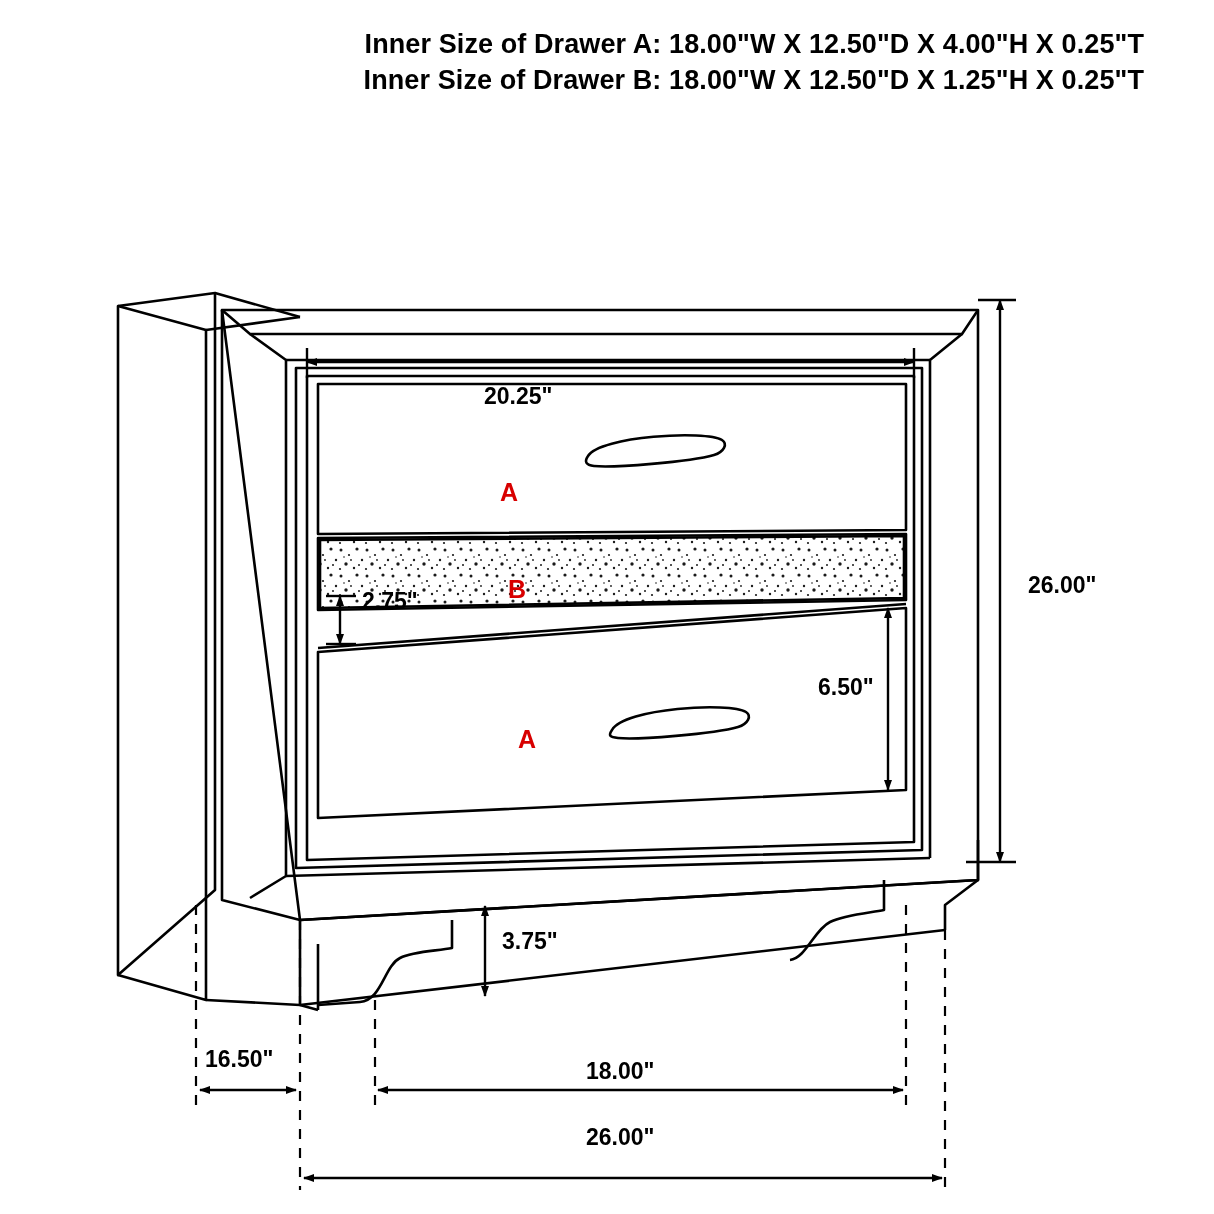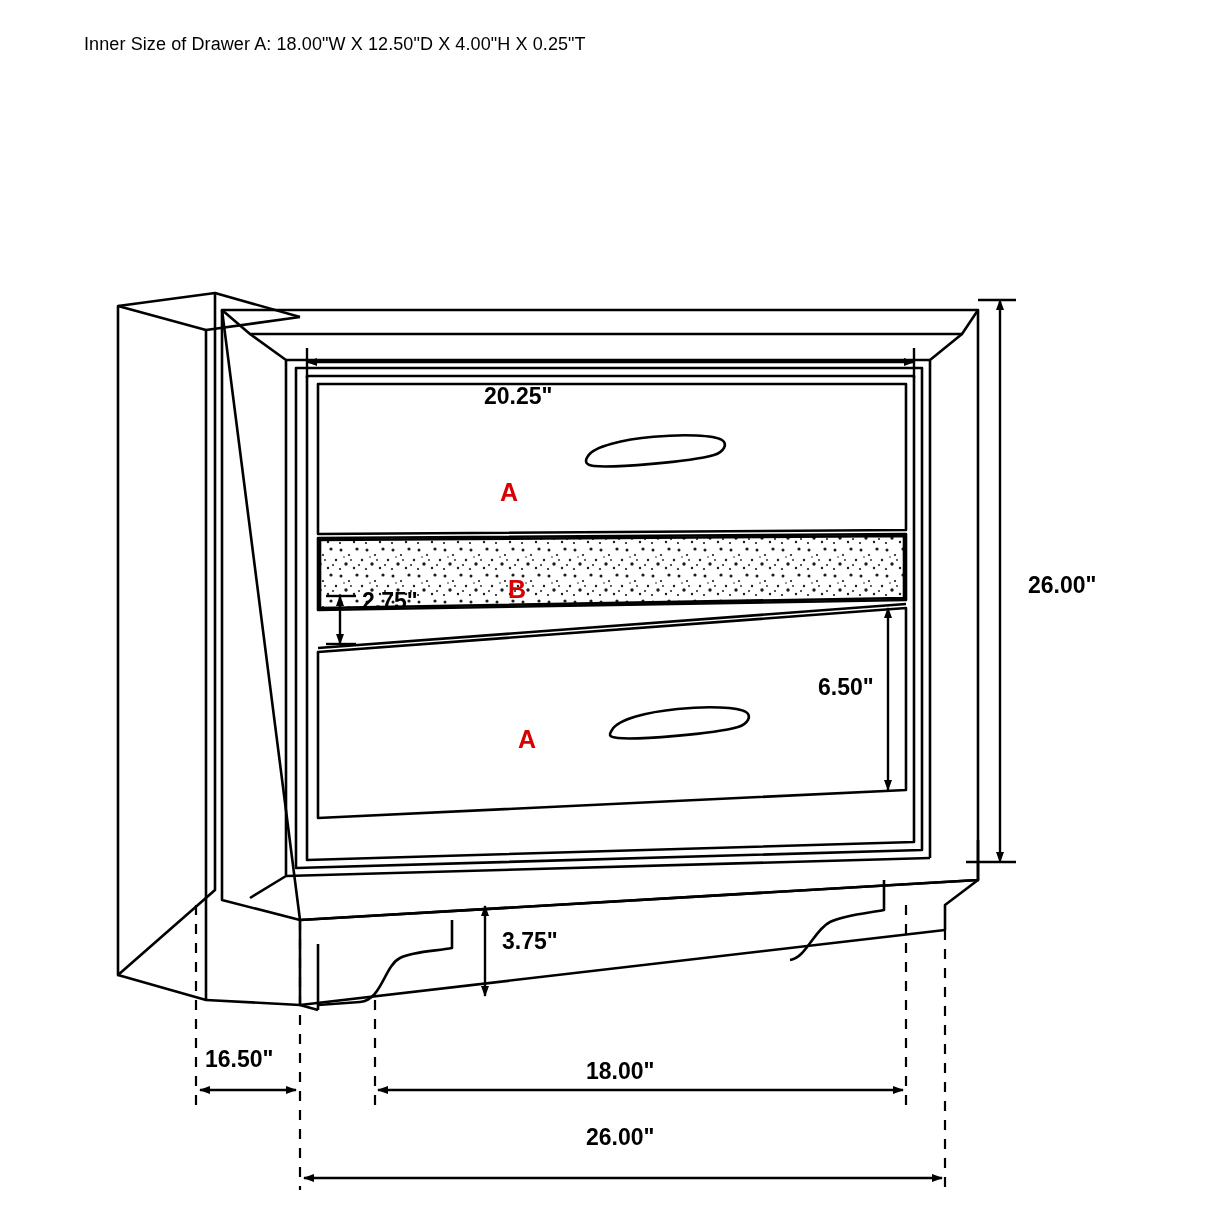--- a/index.html
+++ b/index.html
@@ -20,25 +20,26 @@
     width: 1214px;
     height: 1214px;
   }
   .header-block {
     position: absolute;
     left: 84px;
     top: 26px;
     width: 1060px;
   }
   .header-line {
-    font-size: 18px;
-    font-weight: normal;
+    font-size: 27px;
+    font-weight: bold;
     letter-spacing: 0.1px;
     line-height: 36px;
     white-space: nowrap;
+    text-align: right;
   }
   svg.drawing {
     position: absolute;
     left: 0;
     top: 0;
     width: 1214px;
     height: 1214px;
   }
   .dim-label {
     position: absolute;
@@ -55,20 +56,21 @@
     white-space: nowrap;
   }
 </style>
 </head>
 <body>
 
 <div id="sheet">
 
   <div class="header-block">
     <div class="header-line">Inner Size of Drawer A: 18.00"W X 12.50"D X 4.00"H X 0.25"T</div>
+    <div class="header-line">Inner Size of Drawer B: 18.00"W X 12.50"D X 1.25"H X 0.25"T</div>
   </div>
 
   <svg class="drawing" viewBox="0 0 1214 1214">
     <defs>
       <marker id="arrEnd" markerWidth="12" markerHeight="12" refX="10" refY="4" orient="auto" markerUnits="userSpaceOnUse">
         <path d="M0,0 L11,4 L0,8 z" fill="#000"></path>
       </marker>
       <marker id="arrStart" markerWidth="12" markerHeight="12" refX="1" refY="4" orient="auto" markerUnits="userSpaceOnUse">
         <path d="M11,0 L0,4 L11,8 z" fill="#000"></path>
       </marker>

